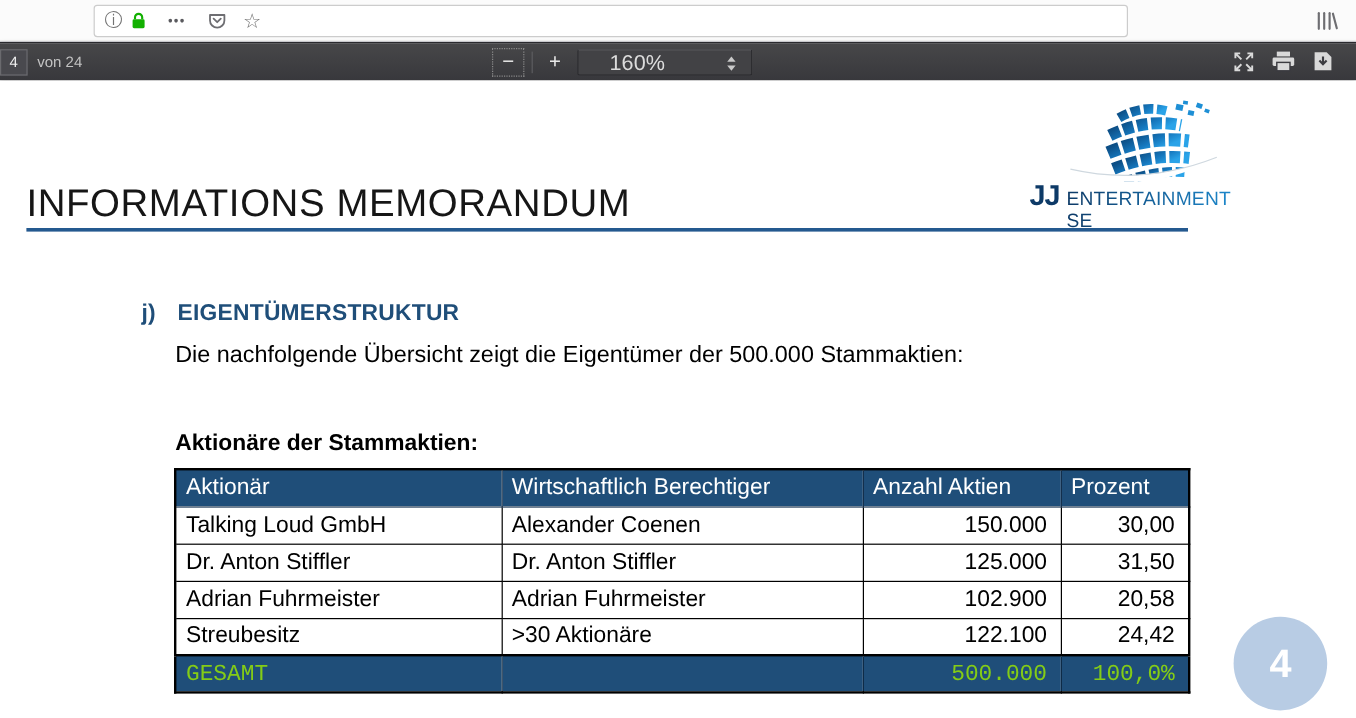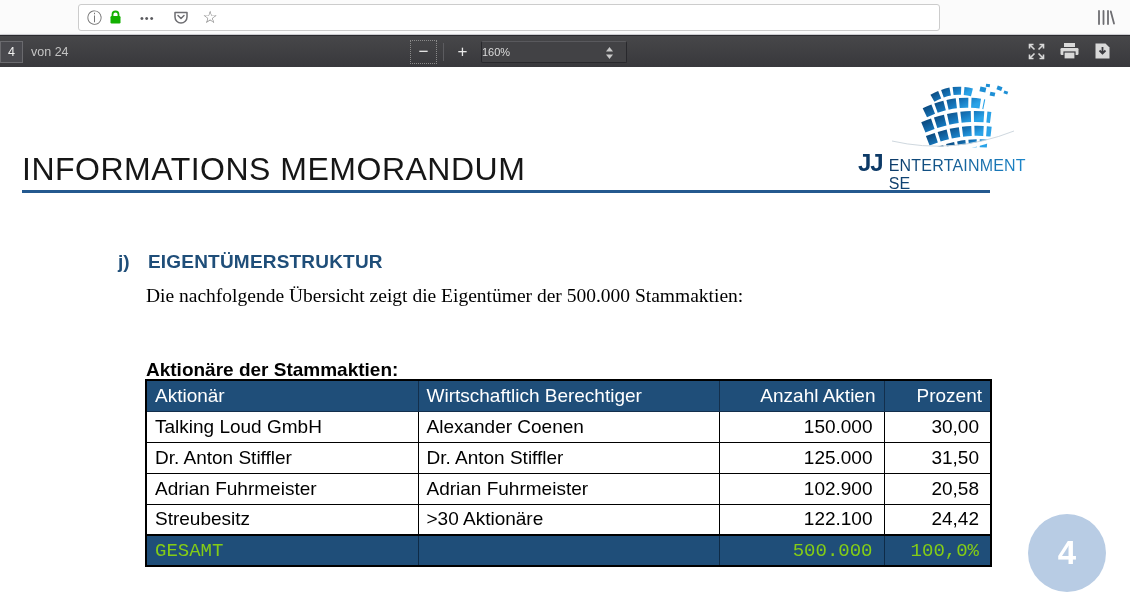--- a/index.html
+++ b/index.html
@@ -34,21 +34,21 @@
   .page-count { position:absolute; left:31px; top:0; height:32px; line-height:32px;
     color:#c3c3c3; font-size:12.5px; }
   .zoom-out-btn { position:absolute; left:410px; top:4px; width:27px; height:24px;
     color:#e8e8e8; font-size:17px; text-align:center; line-height:22px;
     border:1px dotted #8a8a8a; cursor:pointer; }
   .toolbar-sep { position:absolute; left:443px; top:7px; width:1px; height:18px; background:#5c5c60; }
   .zoom-in-btn { position:absolute; left:449px; top:4px; width:27px; height:24px;
     color:#e8e8e8; font-size:17px; text-align:center; line-height:23px; cursor:pointer; }
   .zoom-select { position:absolute; left:481px; top:5px; width:146px; height:22px;
     background:#424245; border:1px solid #28282c; border-top-color:#59595d; border-radius:2px;
-    color:#dcdcdc; font-size:11px; line-height:20px; padding:0 0; cursor:pointer; }
+    color:#dcdcdc; font-size:18px; line-height:20px; padding:0 26px; cursor:pointer; }
   .zoom-arrows { position:absolute; right:12px; top:4px; }
   .tool-btn { position:absolute; top:6px; width:26px; height:21px; text-align:center; cursor:pointer; }
   .expand-btn { left:1023px; }
   .print-btn { left:1056px; }
   .download-btn { left:1089px; }
 
   
   .page { position:absolute; top:67px; left:0; width:1130px; height:531px; background:#ffffff; }
 
   .logo { position:absolute; left:812px; top:16px; width:182px;margin-left:46px; }
@@ -58,32 +58,32 @@
     background:linear-gradient(90deg,#0d3a67,#1e8fd5);
     -webkit-background-clip:text; background-clip:text; -webkit-text-fill-color:transparent; }
 
   .doc-title { position:absolute; left:22px; top:74px; font-size:32px; color:#161616;
     letter-spacing:.5px;margin-top:10px; }
   .title-rule { position:absolute; left:22px; top:123px; width:968px; height:3px; background:#24598f; }
 
   .section-row { position:absolute; left:118px; top:184px; }
   .section-marker { display:inline-block; width:30px; font-size:19px; font-weight:700; color:#1F4E79; }
   .section-title { font-size:19px; font-weight:700; color:#1F4E79; letter-spacing:.2px; }
-  .intro-text { position:absolute; left:146px; top:218px; font-size:19.5px; color:#000;font-family:Liberation Serif, serif; }
+  .intro-text { position:absolute; left:146px; top:218px; font-size:19.5px; color:#000; }
 
   .table-caption { position:absolute; left:146px; top:292px; font-size:19px; font-weight:700; color:#000; }
 
-  .share-table { position:absolute; left:145px; top:312px; width:845px;
+  .share-table { position:absolute; left:145px; top:323px; width:845px;
     border-collapse:collapse; table-layout:fixed; font-size:19px;
     border:2px solid #000; }
   .share-table th, .share-table td { height:31px; padding:0 8px; border:1px solid #000;
     overflow:hidden; white-space:nowrap; }
   .share-table thead th { background:#1F4E79; color:#ffffff; font-weight:400;
     text-align:left; border-color:#132f4c; }
-  .share-table thead th.center { text-align:right; }
+  .share-table thead th.center { text-align:left; }
   .share-table tbody td { color:#000; background:#fff; }
   .share-table td.num { text-align:right; padding-right:11px; }
   .share-table tfoot td { background:#1F4E79; color:#84cc16; border-color:#0e2b47;font-family:Liberation Mono, monospace; }
   .share-table tfoot { border-top:2px solid #000; }
 
   .page-badge { position:absolute; left:1028px; top:447px; width:78px; height:78px;
     border-radius:50%; background:#b8cce4; color:#ffffff; font-size:33px; font-weight:700;
     display:flex; align-items:center; justify-content:center; }
 </style>
 </head>

